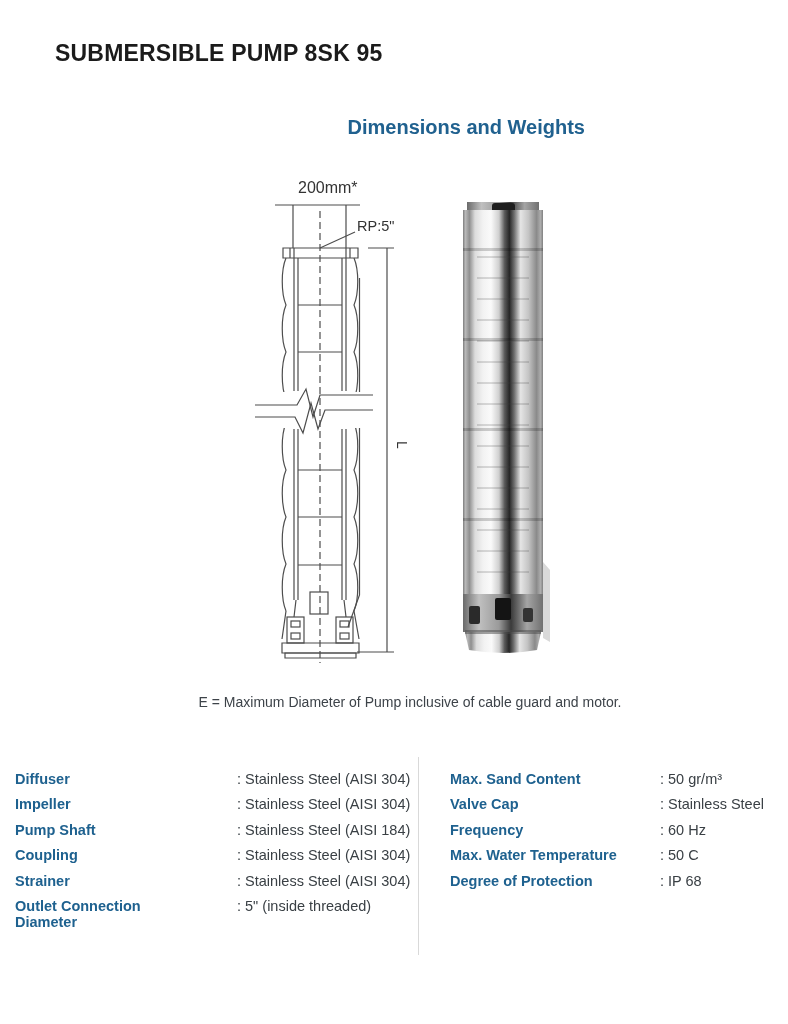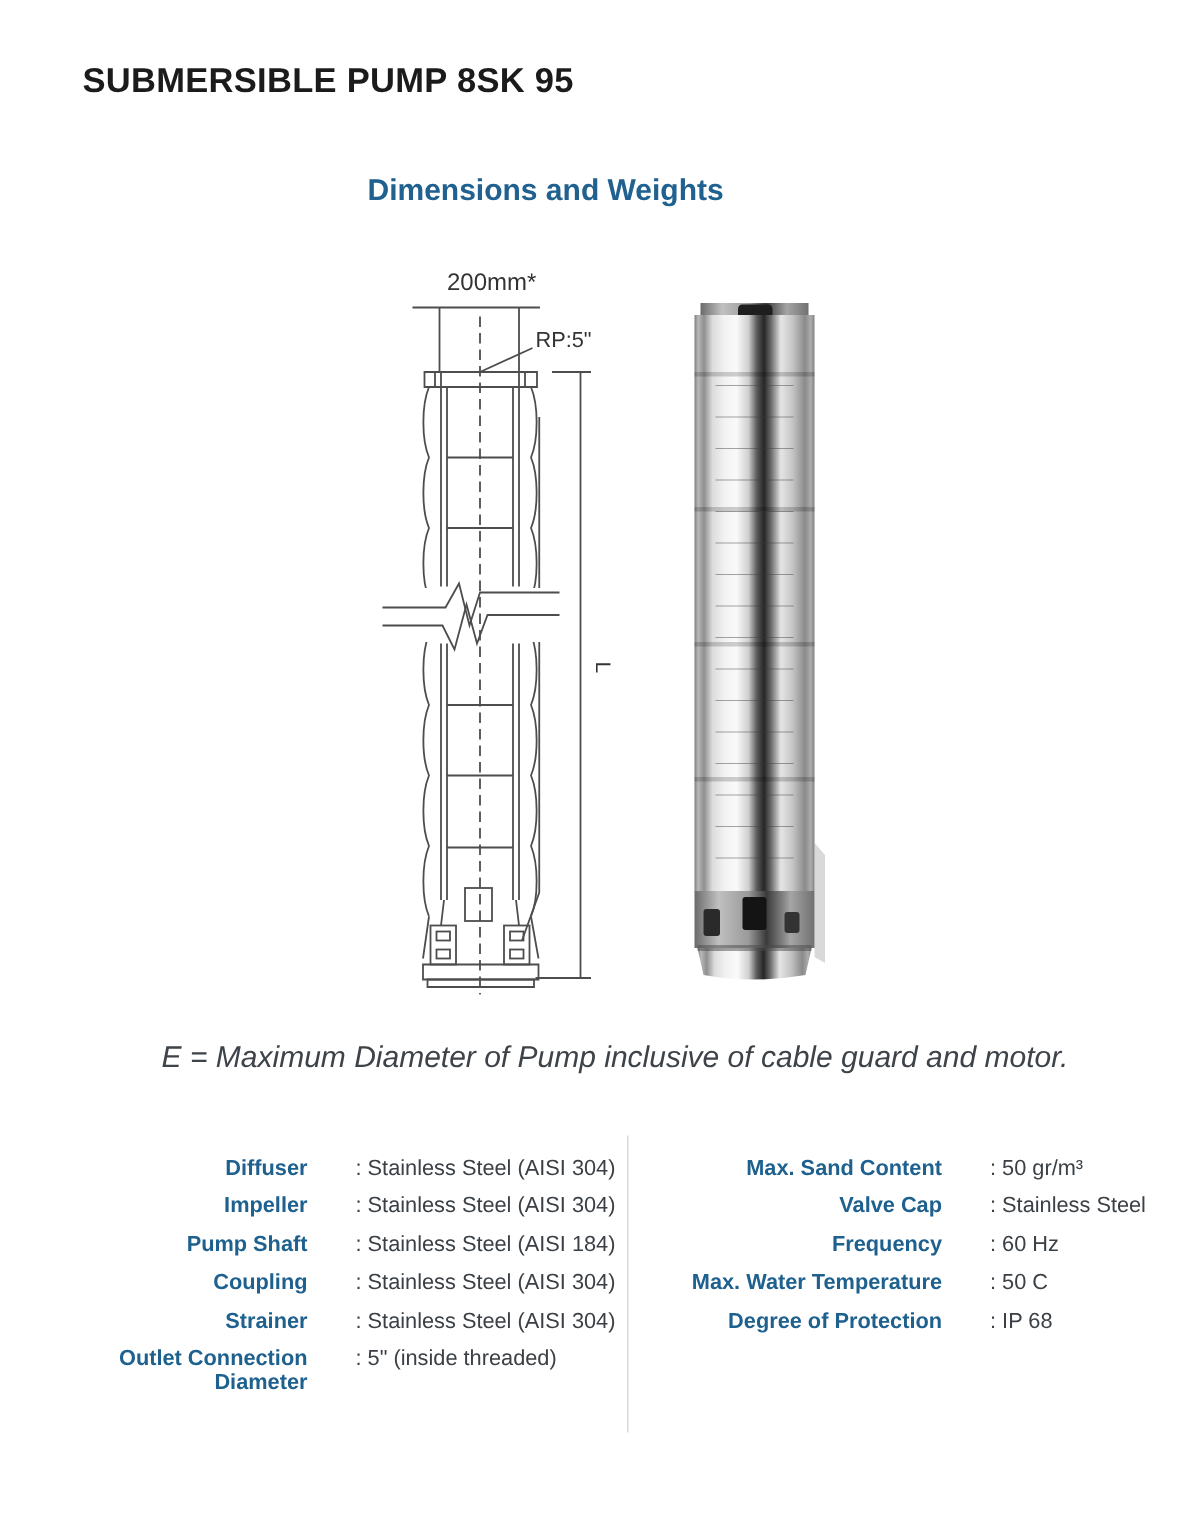--- a/index.html
+++ b/index.html
@@ -6,37 +6,37 @@
   .page{
     position:relative;width:788px;height:1024px;background:#ffffff;overflow:hidden;
     font-family:"Liberation Sans","DejaVu Sans",sans-serif;
   }
   .doc-title{
     position:absolute;left:55px;top:40px;margin:0;
     font-size:23px;font-weight:bold;color:#1b1b1b;letter-spacing:.2px;
   }
   .section-title{
     position:absolute;left:245px;top:116px;width:340px;margin:0;
-    text-align:left;font-size:20px;font-weight:bold;color:#20618f;
+    text-align:right;font-size:20px;font-weight:bold;color:#20618f;
   }
   .drawing-wrap{position:absolute;left:240px;top:165px;width:320px;height:500px;}
   .photo-wrap{position:absolute;left:455px;top:202px;width:95px;height:452px;}
   .caption{
     position:absolute;left:32px;top:694px;width:756px;text-align:center;
-    font-size:20px;color:#3d4349;font-style:italic;
+    font-size:14px;color:#3d4349;
   }
   .spec-divider{
     position:absolute;left:418px;top:757px;width:1px;height:198px;background:#d9d9d9;
   }
   .spec-col{position:absolute;top:771px;}
   .spec-col.left{left:15px;width:385px;}
   .spec-col.right{left:450px;width:330px;}
   .spec-row{display:flex;align-items:baseline;height:25.4px;}
   .spec-label{
-    font-size:14.5px;font-weight:bold;color:#1e618f;flex:0 0 auto;text-align:right;
+    font-size:14.5px;font-weight:bold;color:#1e618f;flex:0 0 auto;
   }
   .spec-col.left .spec-label{width:190px;}
   .spec-col.right .spec-label{width:178px;}
   .spec-value{font-size:14.5px;color:#3a4045;white-space:nowrap;margin-left:32px;}
   svg text{font-family:"Liberation Sans","DejaVu Sans",sans-serif;}
 </style>
 </head>
 <body>
 
 <div class="page">

